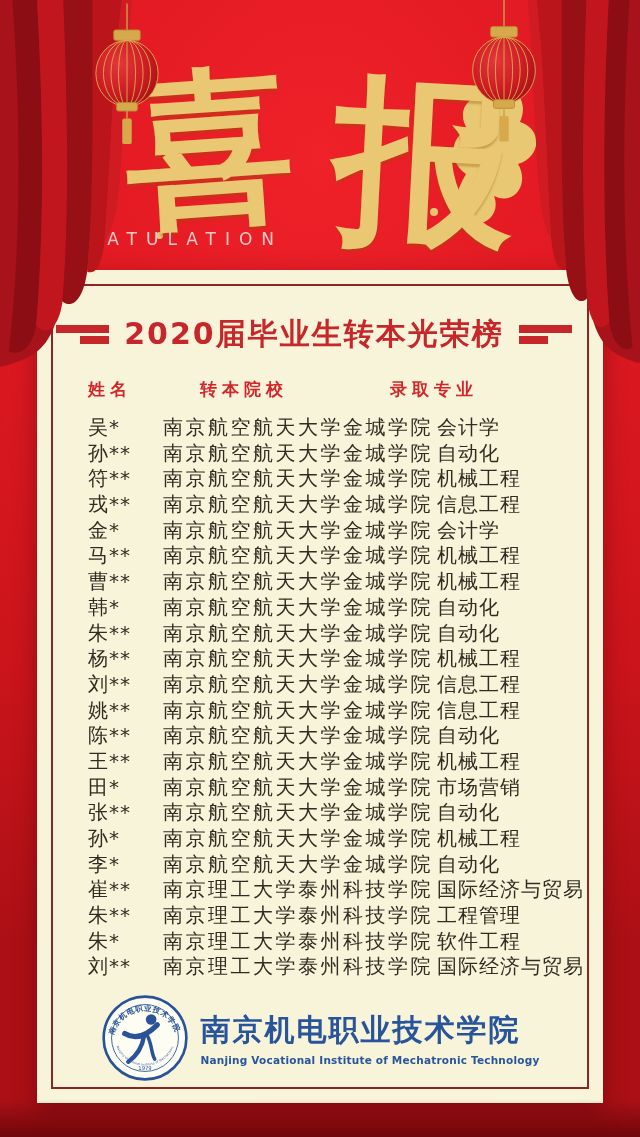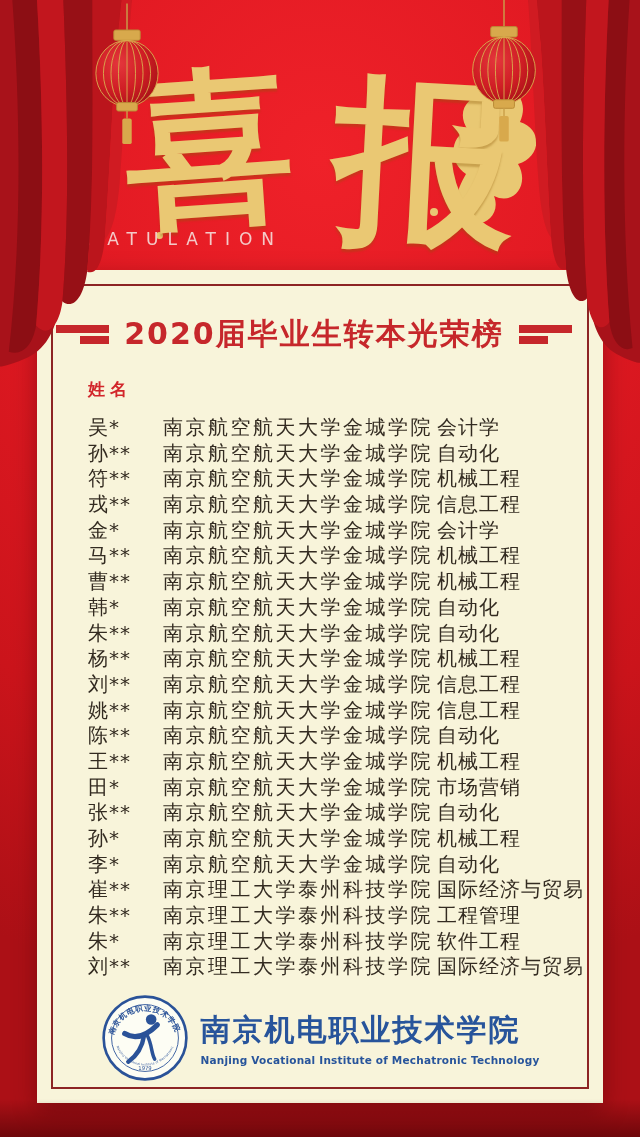--- a/index.html
+++ b/index.html
@@ -153,20 +153,22 @@
       <div class="card-title">2020届毕业生转本光荣榜</div>
       <div class="mark mr">
         <div class="b1"></div>
           <div class="b2"></div>
       </div>
     </div>
 
     <div class="table">
       <div class="thead">
         <span class="h h-name">姓名</span>
+        <span class="h h-school">转本院校</span>
+        <span class="h h-major">录取专业</span>
       </div>
       <div>
           <div class="trow">
             <span class="cell c-name">吴*</span>
             <span class="cell c-school">南京航空航天大学金城学院</span>
             <span class="cell c-major">会计学</span>
           </div>
           <div class="trow">
             <span class="cell c-name">孙**</span>
             <span class="cell c-school">南京航空航天大学金城学院</span>

